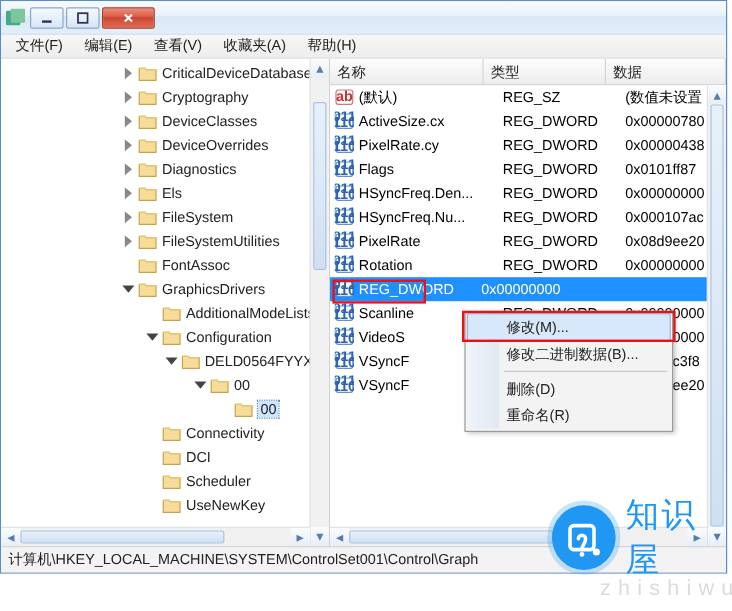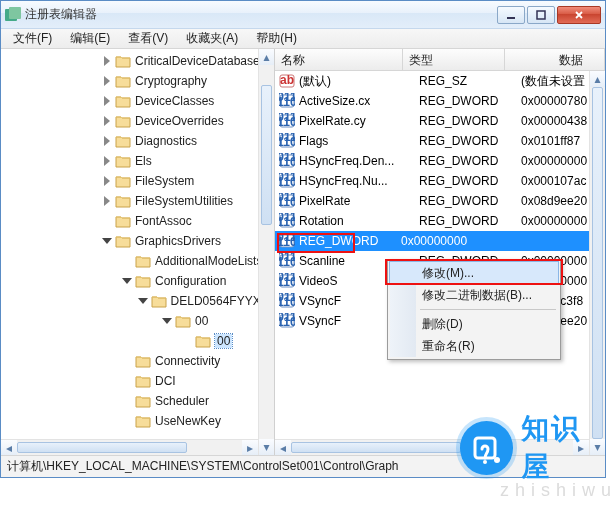--- a/index.html
+++ b/index.html
@@ -23,21 +23,21 @@
 .tree { padding: 2px 0 2px 16px; overflow: hidden; }
 .trow { display: flex; align-items: center; height: 20px; white-space: nowrap; }
 .trow .pad { display:inline-block; }
 .exp { width: 12px; height: 12px; margin-right: 2px; color:#6a6a6a; display:inline-flex; align-items:center; justify-content:center; }
 .folder-ico { width:16px; height:14px; margin-right:4px; }
 .trow .lbl { color:#222; }
 .trow.sel .lbl { background:#cde6ff; outline:1px dotted #5a8cc5; padding:0 2px; }
 
 .list-header { height: 22px; background: linear-gradient(to bottom,#fdfdfd,#ececec); border-bottom: 1px solid #d6d6d6; display:flex; }
 .lh { border-right: 1px solid #d6d6d6; padding: 3px 6px; color:#222; }
-.lh.name { width: 128px; } .lh.type { width: 102px; } .lh.data { flex:1;margin-left:48px; }
+.lh.name { width: 128px; } .lh.type { width: 102px; } .lh.data { flex:1; }
 
 .list-body { position: relative; }
 .lrow { display:flex; align-items:center; height:20px; padding-left:4px; white-space:nowrap; }
 .lrow .ico { width:16px; height:16px; margin-right:4px; flex:none; }
 .lrow .n { width: 120px; overflow:hidden; text-overflow:ellipsis; }
 .lrow .t { width: 102px; overflow:hidden; }
 .lrow .d { flex:1; overflow:hidden; }
 .lrow.selhl { background:#1e90ff; color:#fff; }
 .lrow.selhl .n, .lrow.selhl .t, .lrow.selhl .d { color:#fff; }
 .sel-rect { position:absolute; border:2px solid #e11; pointer-events:none; }
@@ -55,21 +55,21 @@
 .vscroll .arrow { height:16px; background:linear-gradient(to bottom,#fafcff,#e6eef7); display:flex; align-items:center; justify-content:center; color:#5a7da7; }
 .vscroll .track { position:absolute; top:16px; bottom:16px; left:0; right:0; }
 .vscroll .thumb { position:absolute; left:2px; right:2px; background:linear-gradient(to bottom,#e8f1fb,#cfe0f3); border:1px solid #a8c3e2; border-radius:2px; }
 .hscroll { position:absolute; left:0; right:16px; bottom:0; height:16px; background:#f1f1f1; border-top:1px solid #e3e3e3; display:flex; }
 .hscroll .arrow { width:16px; background:linear-gradient(to bottom,#fafcff,#e6eef7); display:flex; align-items:center; justify-content:center; color:#5a7da7; }
 .hscroll .htrack { flex:1; position:relative; }
 .hscroll .hthumb { position:absolute; top:2px; bottom:2px; background:linear-gradient(to bottom,#e8f1fb,#cfe0f3); border:1px solid #a8c3e2; border-radius:2px; }
 
 .watermark { position:absolute; left:460px; top:410px; z-index:200; display:flex; align-items:center; gap:8px; }
 .wm-badge { width:54px; height:54px; border-radius:50%; background:#1f97f3; display:flex; align-items:center; justify-content:center; box-shadow: 0 0 0 4px rgba(31,151,243,.25); }
-.wm-text { color:#1f97f3; font-size:28px; font-weight:700; letter-spacing:2px; }
+.wm-text { color:#1f97f3; font-size:28px; font-weight:400; letter-spacing:2px; }
 .wm-sub { position:absolute; left:500px; top:480px; color:#b8b8b8; font-size:18px; letter-spacing:6px; opacity:.5; z-index:1; }
 
 svg { display:block; }
 </style>
 </head>
 <body>
 
 <svg width="0" height="0" style="position:absolute">
   <defs>
     <g id="folder">
@@ -105,21 +105,20 @@
 </svg>
 
 <div class="window">
 
   <div class="titlebar">
     <span class="app-icon">
         <svg width="16" height="16">
           <use href="#regedit-icon"></use>
         </svg>
       </span>
-    <span class="title">注册表编辑器</span>
     <div class="winbtns">
       <div class="winbtn">
           <svg width="10" height="10">
             <rect x="1" y="7" width="8" height="2" fill="#335"></rect>
           </svg>
         </div>
       <div class="winbtn">
           <svg width="10" height="10">
             <rect x="1" y="1" width="8" height="8" fill="none" stroke="#335" stroke-width="1.5"></rect>
           </svg>

